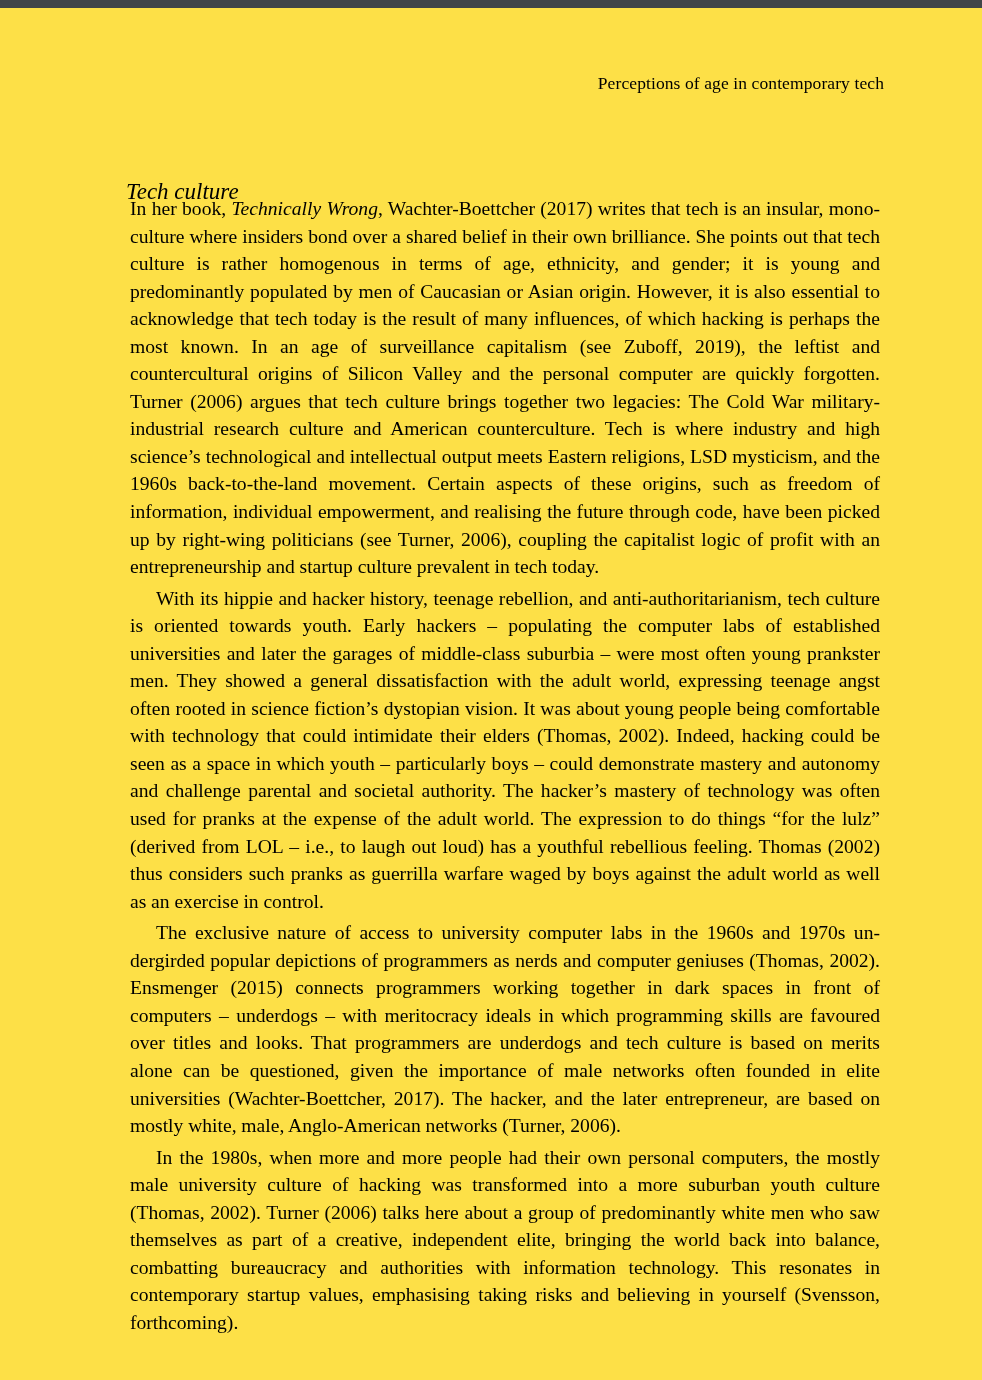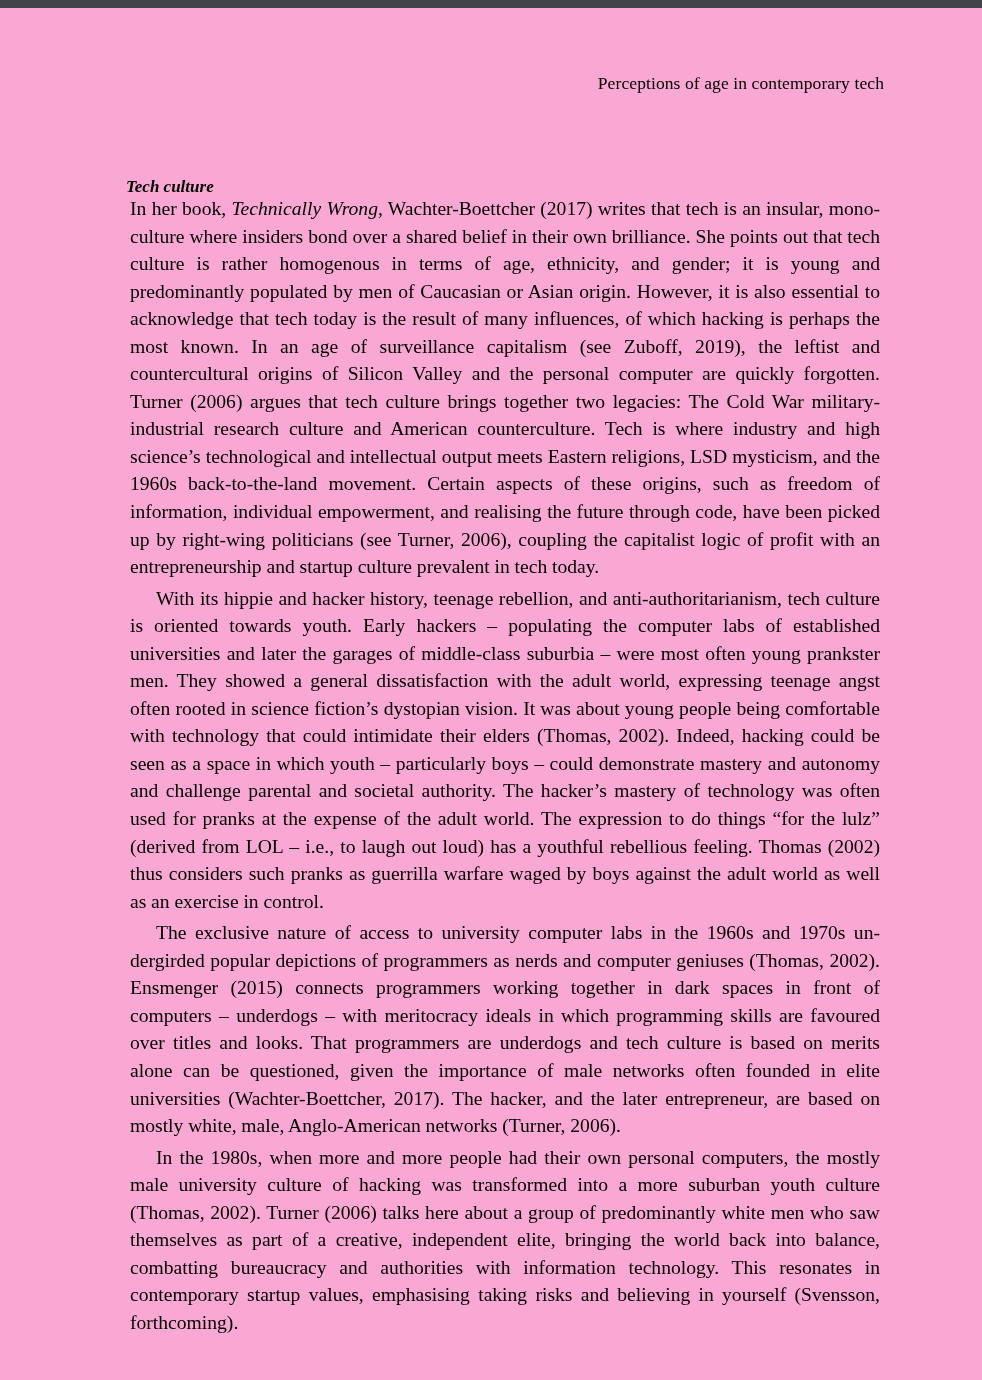--- a/index.html
+++ b/index.html
@@ -37,21 +37,21 @@
                 rgba(255,255,255,0) 100%);
     pointer-events: none;
   }
 
   
   #page {
     position: absolute;
     top: 8px; left: 0;
     width: 982px;
     height: 1372px;
-    background: #f9a8d4;
+    background: #fde047;
   }
 
   
   #running-head {
     position: absolute;
     left: 126px;
     top: 64px;
     width: 758px;
     text-align: right;
     font-size: 17.5px;
@@ -69,23 +69,23 @@
     font-size: 22.5px;
     font-weight: bold;
     line-height: 28px;
     letter-spacing: 0.1px;
   }
   #subsection-heading {
     position: absolute;
     left: 126px;
     top: 152px;
     width: 758px;
-    font-size: 17px;
+    font-size: 23px;
     font-style: italic;
-    font-weight: bold;
+    font-weight: normal;
     line-height: 26px;
   }
 
   
   #body-text {
     position: absolute;
     left: 126px;
     top: 183px;
     width: 758px;
   }

